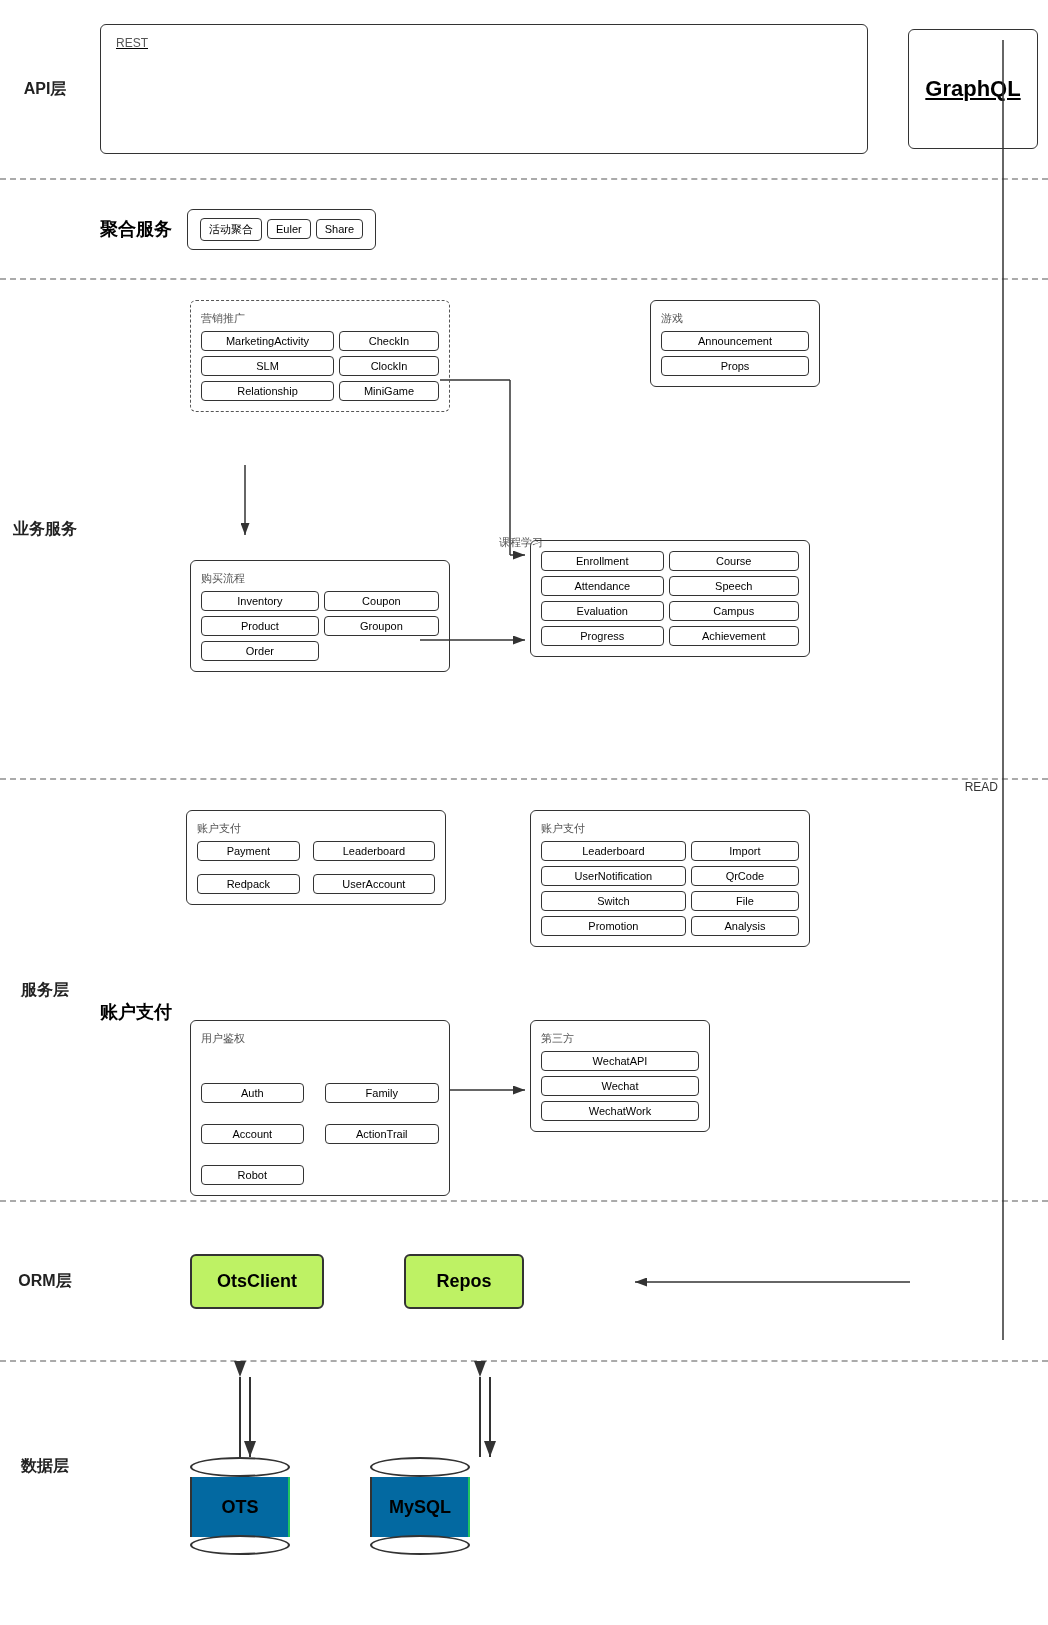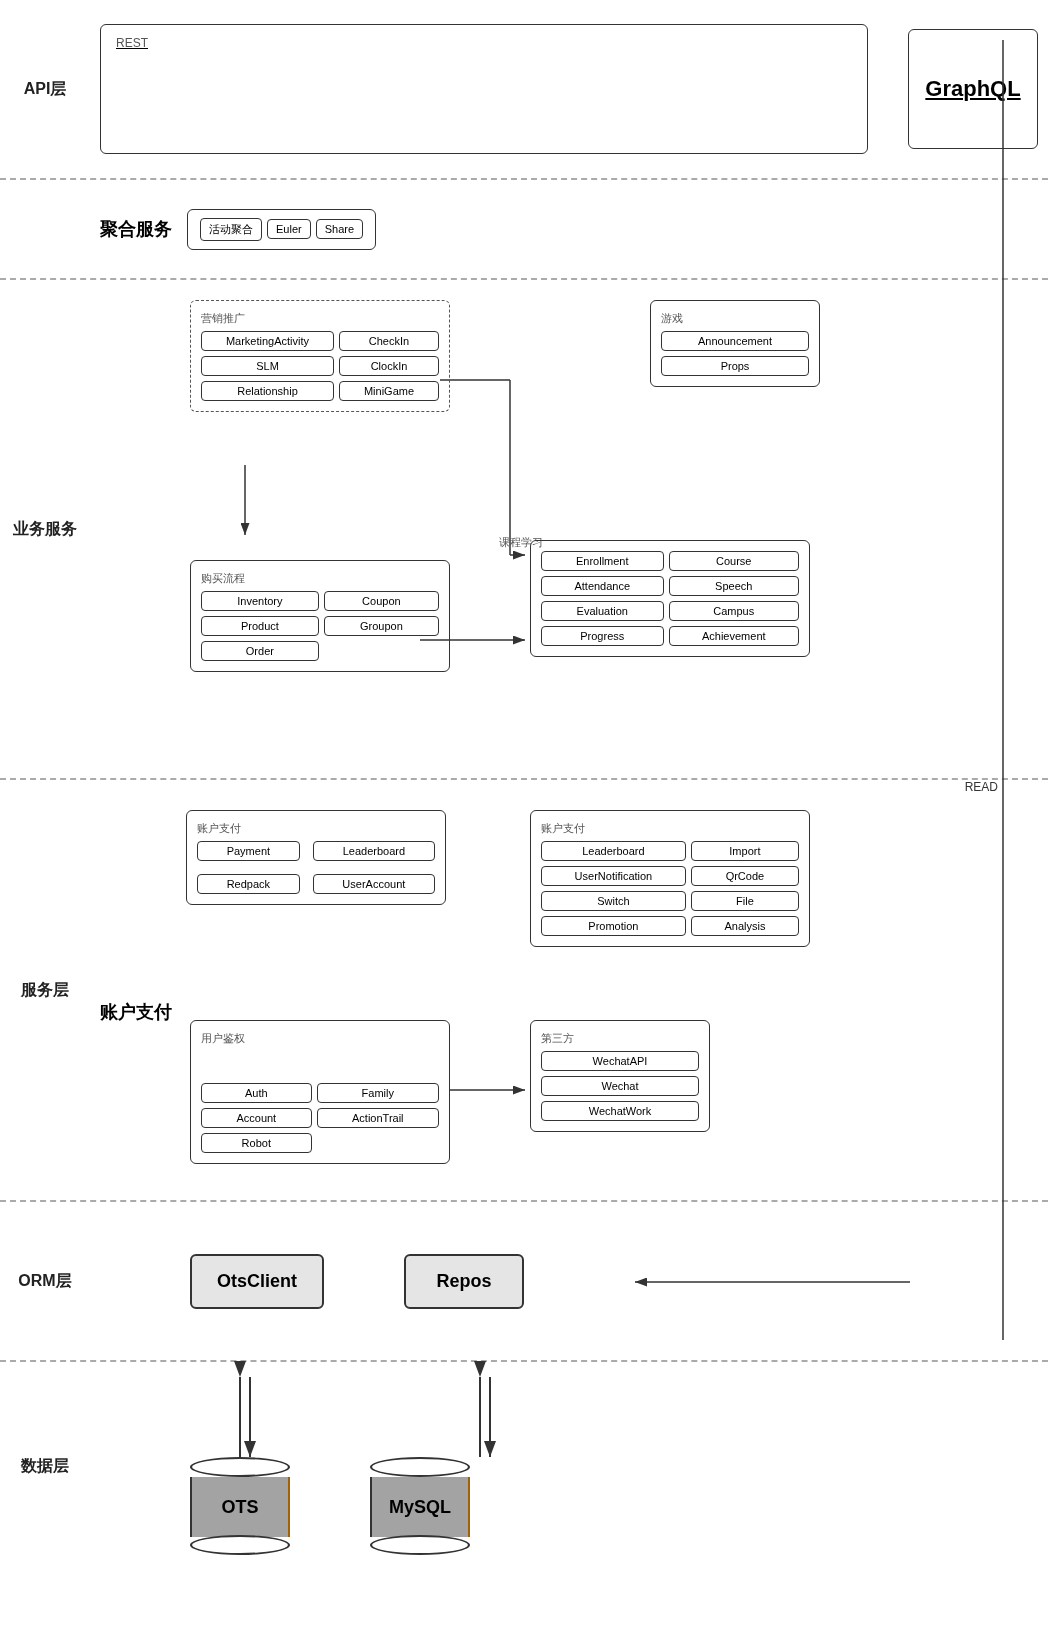--- a/index.html
+++ b/index.html
@@ -73,43 +73,43 @@
 
     
     .orm-node {
       border: 2px solid #333;
       border-radius: 6px;
       padding: 15px 25px;
       font-size: 18px;
       font-weight: bold;
       text-align: center;
       min-width: 120px;
-      background: #e5e5e5;
+      background: #bef264;
     }
 
     
     .db-node {
       display: flex;
       flex-direction: column;
       align-items: center;
     }
 
     .db-top {
       width: 100px;
       height: 20px;
       background: #fff;
       border: 2px solid #333;
       border-radius: 50%;
     }
 
     .db-body {
       width: 100px;
-      background: #a3a3a3;
+      background: #0369a1;
       border-left: 2px solid #333;
-      border-right: 2px solid #a16207;
+      border-right: 2px solid #22c55e;
       display: flex;
       align-items: center;
       justify-content: center;
       font-size: 18px;
       font-weight: bold;
       height: 60px;
     }
 
     .db-bottom {
       width: 100px;
@@ -368,21 +368,21 @@
           <div class="grid-item">QrCode</div>
           <div class="grid-item">Switch</div>
           <div class="grid-item">File</div>
           <div class="grid-item">Promotion</div>
           <div class="grid-item">Analysis</div>
         </div>
       </div>
 
       <div class="rounded-box user-auth-section" style="width:260px;">
         <div class="section-inner-label">用户鉴权</div>
-        <div style="display:grid; grid-template-columns:auto auto; gap:5px;margin-top:37px;">
+        <div style="display:grid; grid-template-columns:auto auto; gap:21px;margin-top:37px;">
           <div class="grid-item">Auth</div>
           <div class="grid-item">Family</div>
           <div class="grid-item">Account</div>
           <div class="grid-item">ActionTrail</div>
           <div class="grid-item">Robot</div>
         </div>
       </div>
 
       <div class="rounded-box third-party-section" style="width:180px;">
         <div class="section-inner-label">第三方</div>

